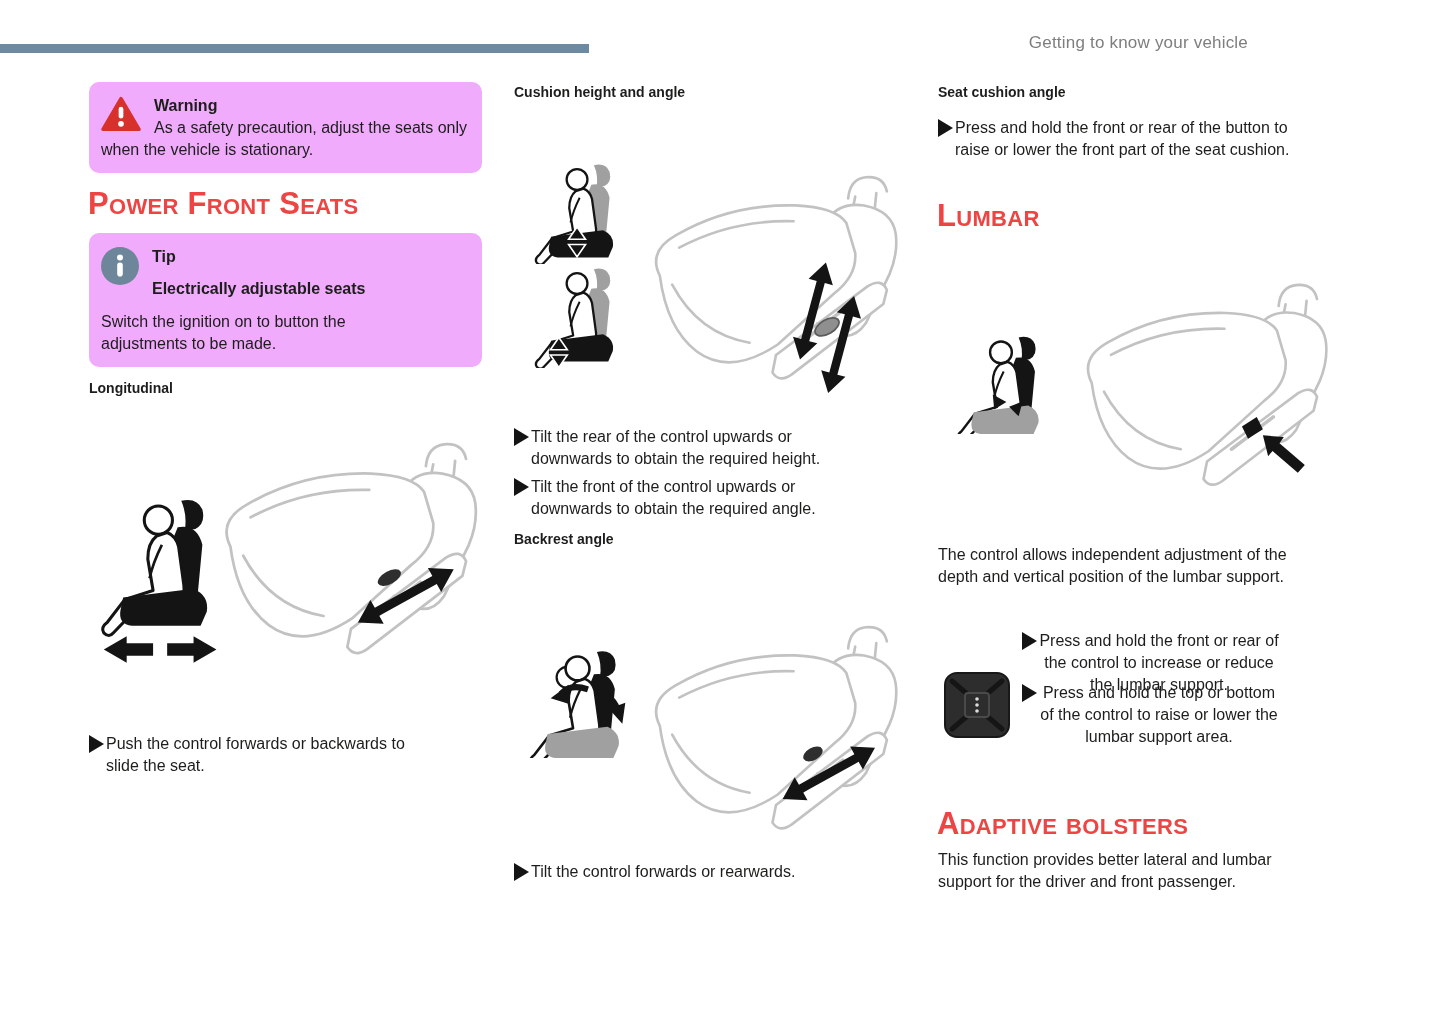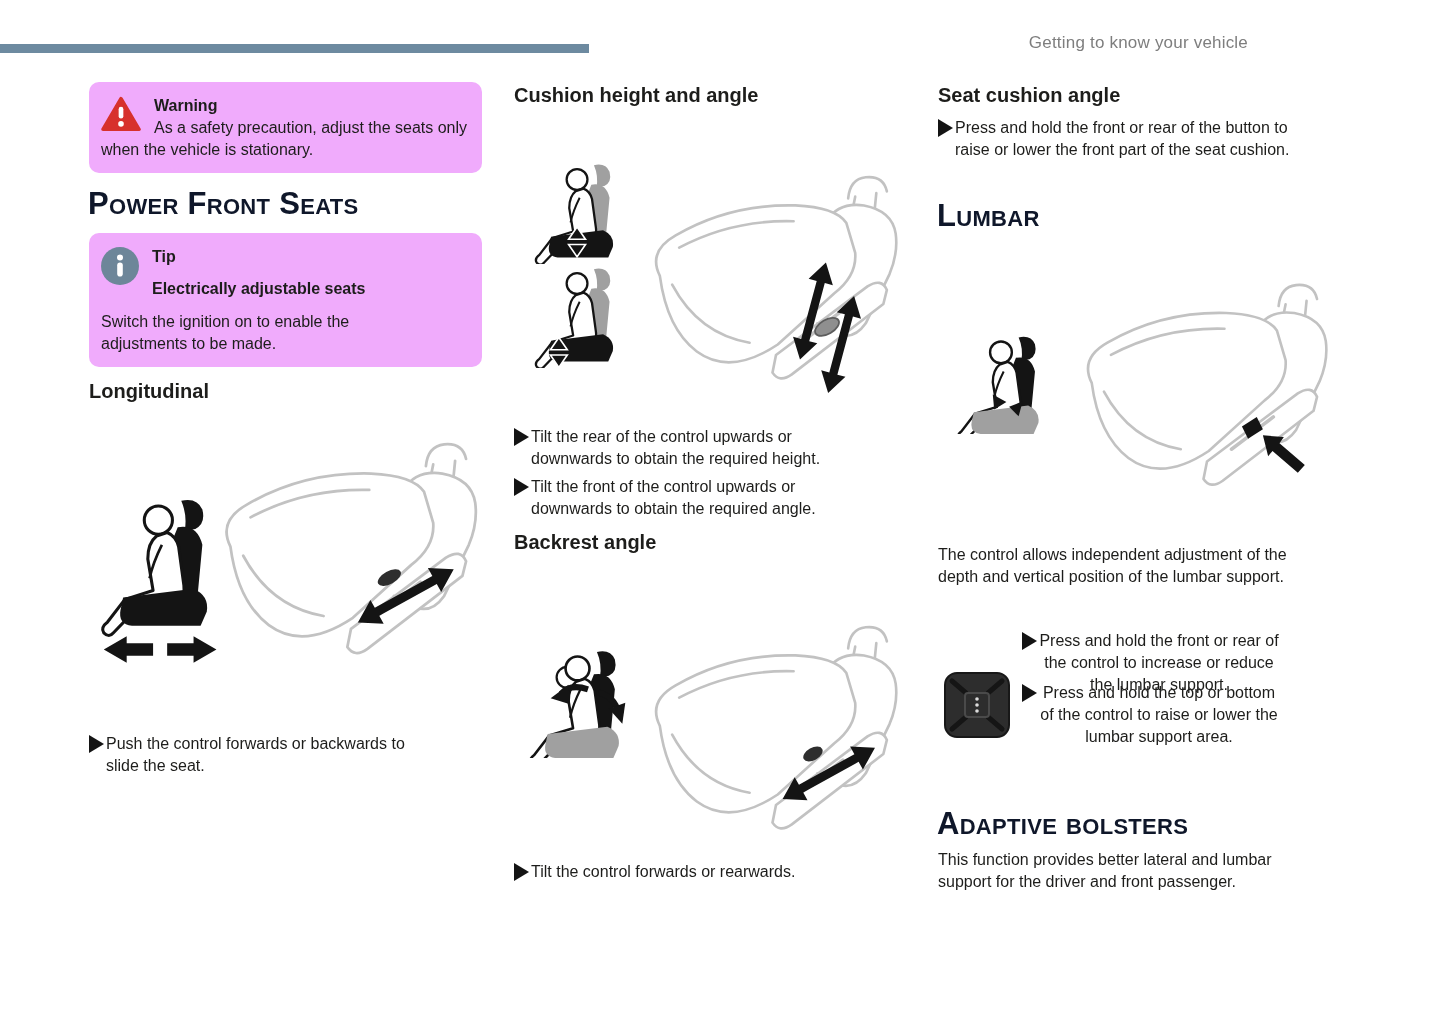--- a/index.html
+++ b/index.html
@@ -6,22 +6,22 @@
   html,body { background:#ffffff; }
   body { font-family:"Liberation Sans","DejaVu Sans",sans-serif; color:#1d1d1b; }
   .page { position:relative; width:1356px; height:1018px; background:#fff; overflow:hidden;border-radius:10px; }
   .abs { position:absolute; }
   .rule { position:absolute; left:0; top:44px; width:589px; height:9px; background:#6d8aa0; }
   .running { position:absolute; top:33px; right:108px; font-size:17px; color:#7e7e7e; letter-spacing:.2px; }
   .chapnum { position:absolute; top:74px; left:1354px; font-size:60px; font-weight:bold; color:#6d8aa0; line-height:1; }
   .box { position:absolute; background:#f0abfc; border-radius:10px; padding:13px 14px 12px 12px; font-size:16px; line-height:22px; }
   .ficon { float:left; margin:1px 13px 2px 0; }
   .ficon.tall { height:56px; }
-  .h-sc { position:absolute; font-variant:small-caps; font-weight:bold; font-size:31px; letter-spacing:.3px; color:#0f172a; line-height:1; }
-  .h-sub { position:absolute; font-weight:bold; font-size:20px; color:#1d1d1b; }
+  .h-sc { position:absolute; font-variant:small-caps; font-weight:bold; font-size:31px; letter-spacing:.3px; color:#ef4444; line-height:1; }
+  .h-sub { position:absolute; font-weight:bold; font-size:14px; color:#1d1d1b; }
   .para { position:absolute; font-size:16px; line-height:22px; }
   .bullet { position:absolute; display:flex; gap:2px; }
   .tri { flex:0 0 auto; width:0; height:0; border-left:15px solid #141414; border-top:9.5px solid transparent; border-bottom:9.5px solid transparent; margin-top:2px; }
   .btxt { font-size:16px; line-height:22px; }
   .bullet.center .btxt { text-align:center; width:240px; }
   .pnum { position:absolute; left:1372px; top:966px; font-size:17px; font-weight:bold; color:#6e6e6e; }
   .bold { font-weight:bold; }
   .tip-body { max-width:300px; display:block; }
   svg.illus { position:absolute; }
 </style>
@@ -83,21 +83,21 @@
       <svg width="38" height="38" viewBox="0 0 38 38">
         <circle cx="19" cy="19" r="19" fill="#6d8699"></circle>
         <circle cx="19" cy="10.5" r="3" fill="#fff"></circle>
         <rect x="16.2" y="15.5" width="5.6" height="14" rx="2.8" fill="#fff"></rect>
       </svg>
     </span>
     <span class="bold">Tip</span>
     <div style="height:10px;"></div>
     <span class="bold">Electrically adjustable seats</span>
     <div style="height:11px;"></div>
-    <span class="tip-body">Switch the ignition on to enable the adjustments to be made.</span>
+    <span class="tip-body">Switch the ignition on to button the adjustments to be made.</span>
   </div>
 
   <div class="h-sub" style="left:89px;top:380px;">Longitudinal</div>
 
   <svg class="illus" style="left:95px;top:492px;" width="132" height="176" viewBox="-8 -8 150 196">
     <use href="#hr" fill="#141414"></use>
     <use href="#bk" fill="#141414"></use>
     <use href="#person"></use>
     <use href="#cu" fill="#141414"></use>
     <path d="M2,169 L28,154 v8 h30 v14 h-30 v8 Z" fill="#141414"></path>

